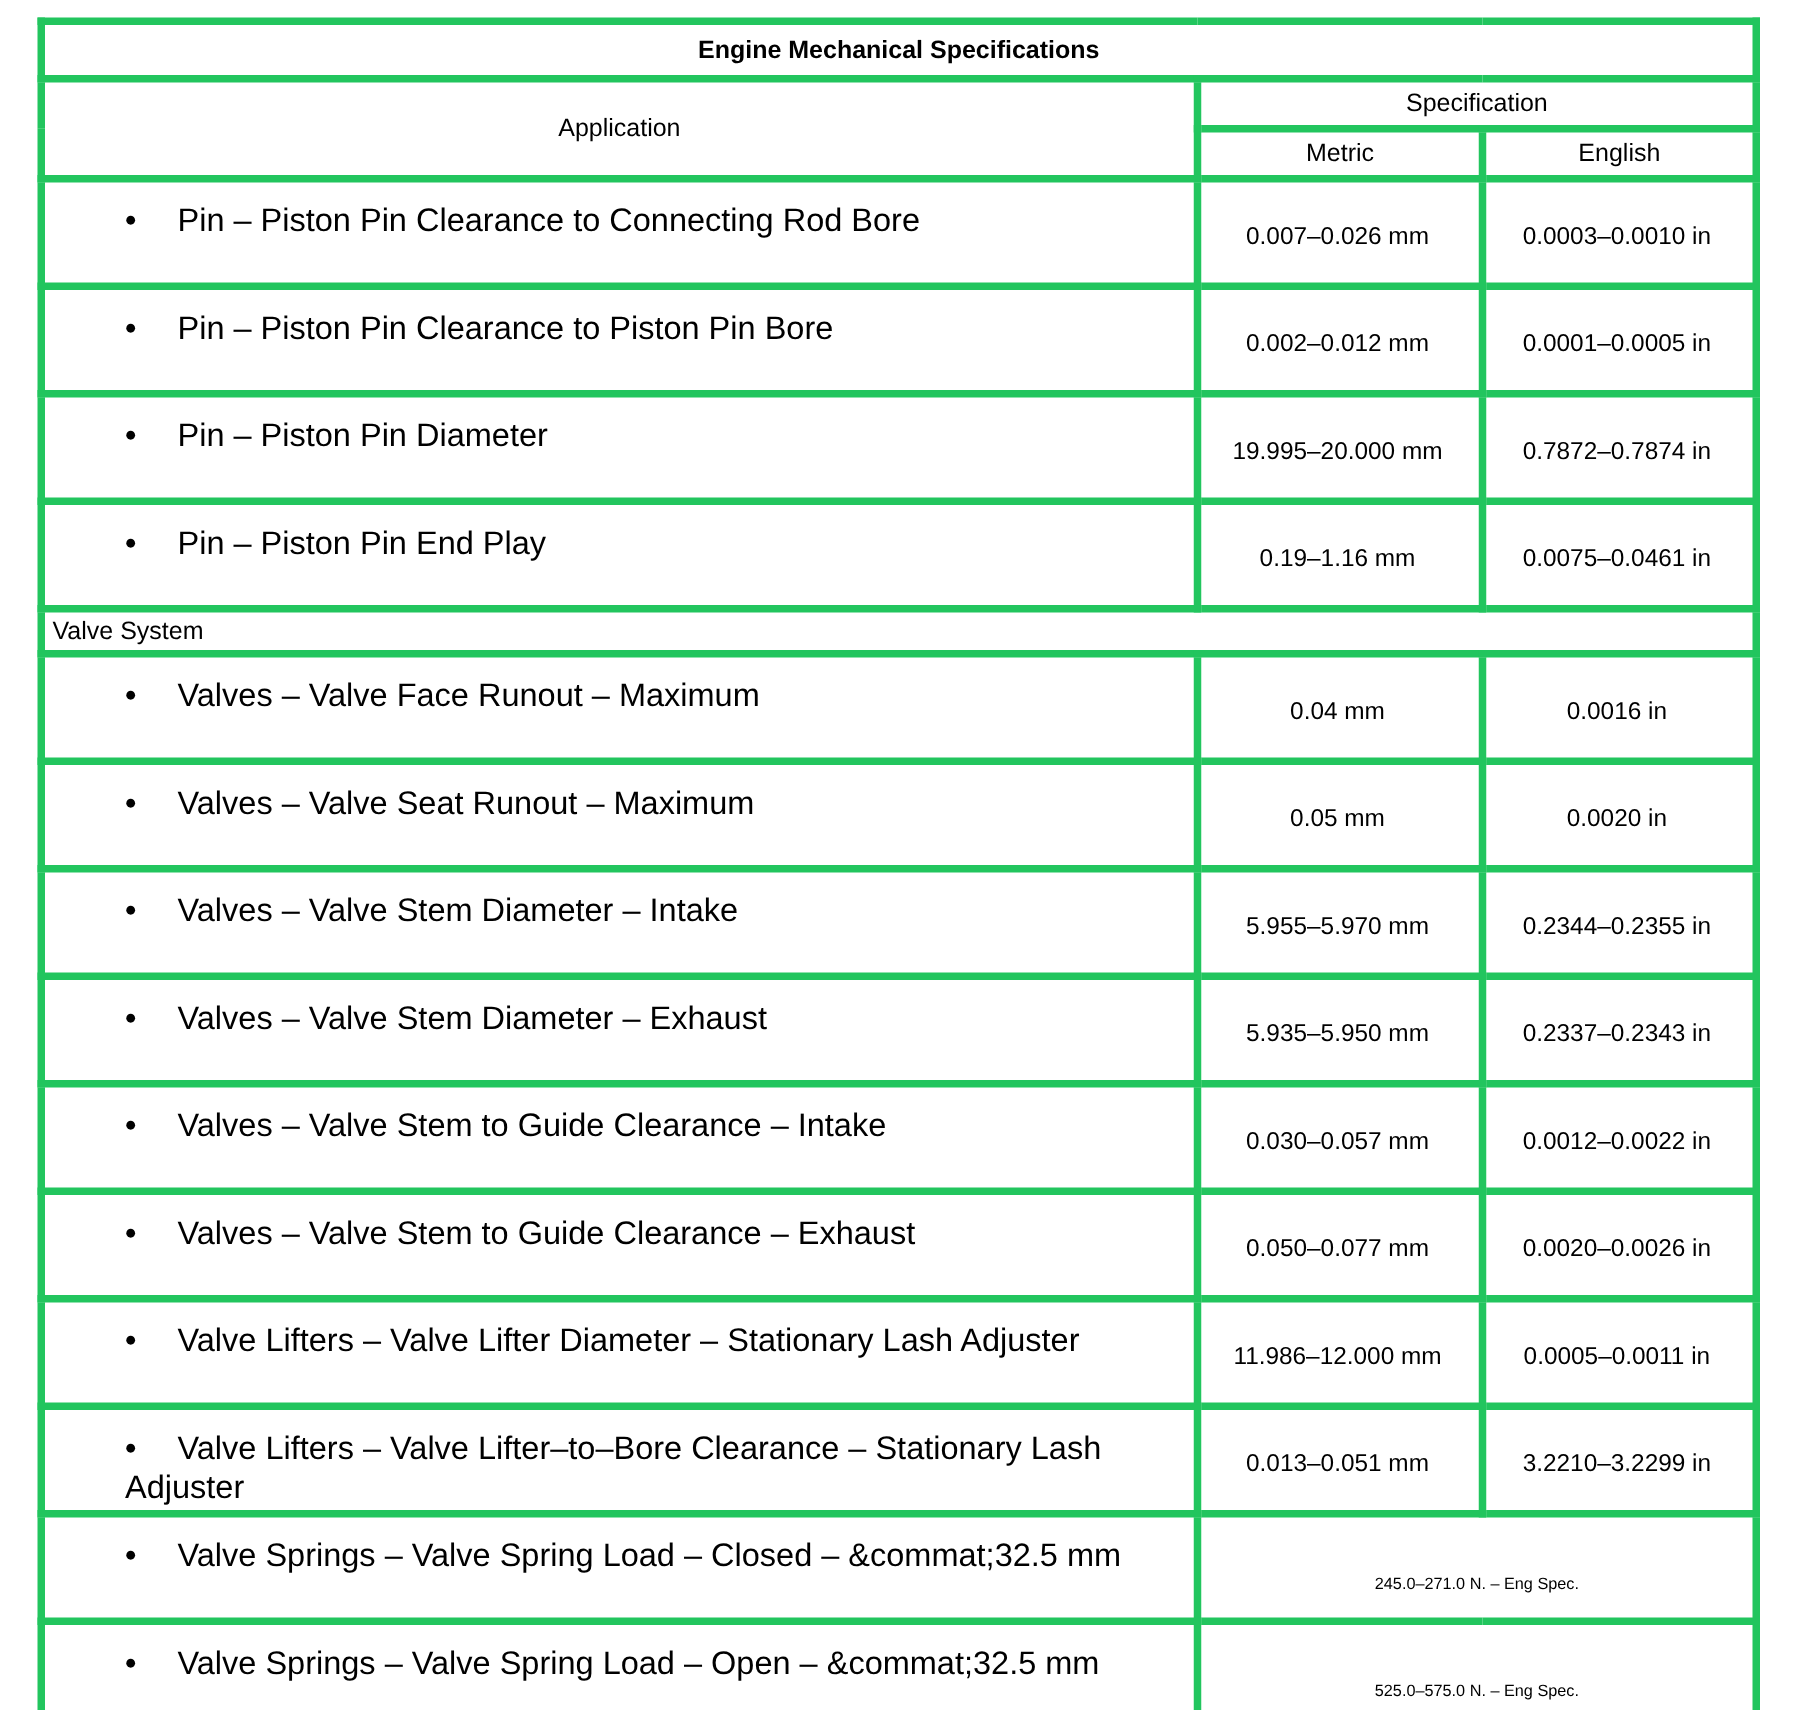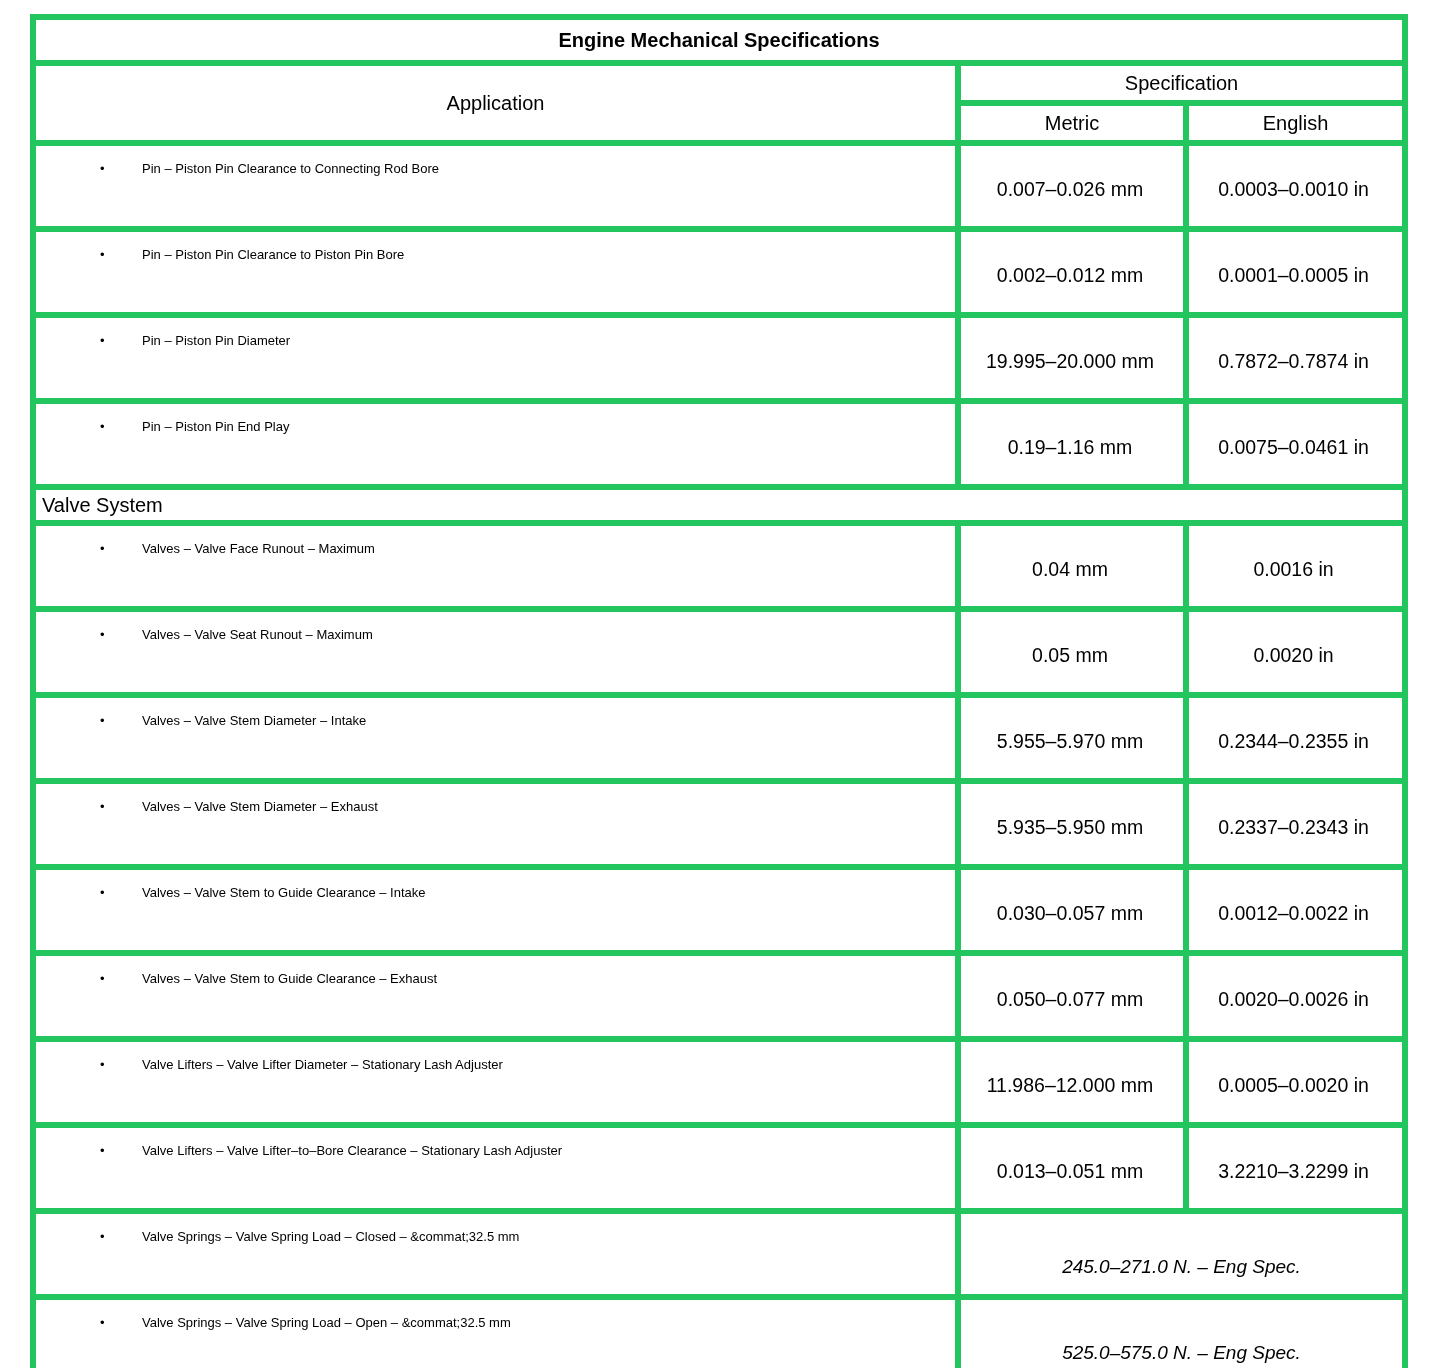--- a/index.html
+++ b/index.html
@@ -35,43 +35,42 @@
     font-weight: normal;
     font-size: 20px;
   }
   .spec-hdr-row { height: 40px; }
   .unit-hdr-row { height: 40px; }
   .data-row { height: 86px; }
   .section-row { height: 36px; margin-left: 31px; }
   .app-cell {
     vertical-align: top;
     padding: 15px 6px 0 64px;
-    font-size: 13px;
+    font-size: 26px;
   }
   .bullet {
     display: inline-block;
     width: 42px;
   }
   .section-cell {
     vertical-align: middle;
     padding-left: 6px;
     font-size: 20px;
   }
   .value-cell {
     text-align: center;
     vertical-align: middle;
     font-size: 19.5px;
     padding: 6px 8px 0 4px;
   }
   .merged-cell {
     text-align: center;
     vertical-align: middle;
-    font-size: 19px;
+    font-size: 13px;
     padding-top: 26px;
-    font-style: italic;
   }
 </style>
 </head>
 <body>
 
 <table class="spec-table">
   <colgroup>
     <col style="width:925px">
     <col style="width:228px">
     <col style="width:219px">
@@ -139,21 +138,21 @@
         <td class="value-cell">0.0012–0.0022 in</td>
       </tr>
       <tr class="data-row">
         <td class="app-cell"><span class="bullet">•</span><span>Valves – Valve Stem to Guide Clearance – Exhaust</span></td>
         <td class="value-cell">0.050–0.077 mm</td>
         <td class="value-cell">0.0020–0.0026 in</td>
       </tr>
       <tr class="data-row">
         <td class="app-cell"><span class="bullet">•</span><span>Valve Lifters – Valve Lifter Diameter – Stationary Lash Adjuster</span></td>
         <td class="value-cell">11.986–12.000 mm</td>
-        <td class="value-cell">0.0005–0.0020 in</td>
+        <td class="value-cell">0.0005–0.0011 in</td>
       </tr>
       <tr class="data-row">
         <td class="app-cell"><span class="bullet">•</span><span>Valve Lifters – Valve Lifter–to–Bore Clearance – Stationary Lash Adjuster</span></td>
         <td class="value-cell">0.013–0.051 mm</td>
         <td class="value-cell">3.2210–3.2299 in</td>
       </tr>
       <tr class="data-row">
         <td class="app-cell"><span class="bullet">•</span><span>Valve Springs – Valve Spring Load – Closed – &amp;commat;32.5 mm</span></td>
         <td class="merged-cell" colspan="2">245.0–271.0 N. – Eng Spec.</td>
       </tr>

